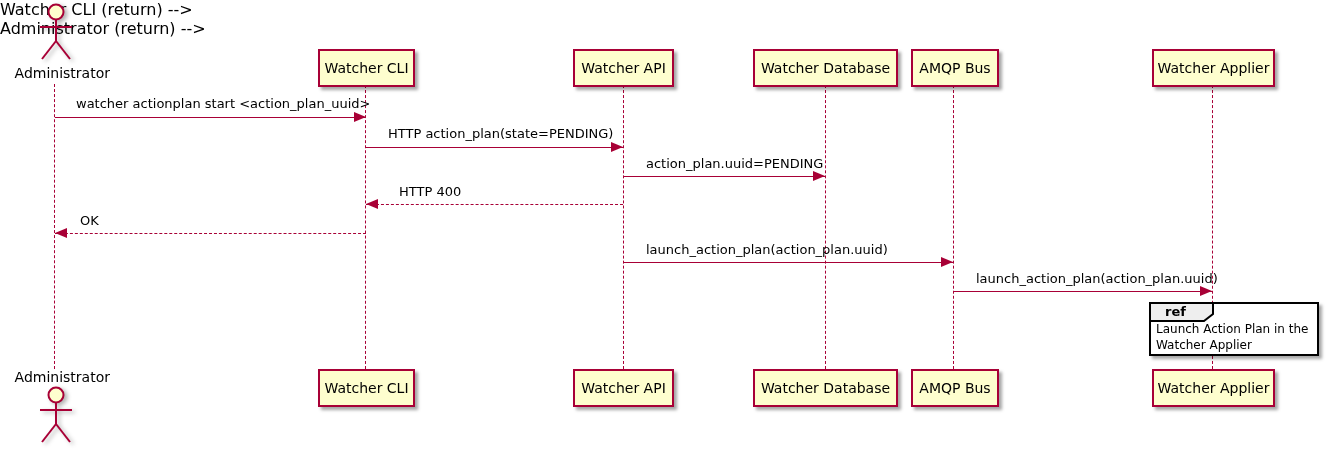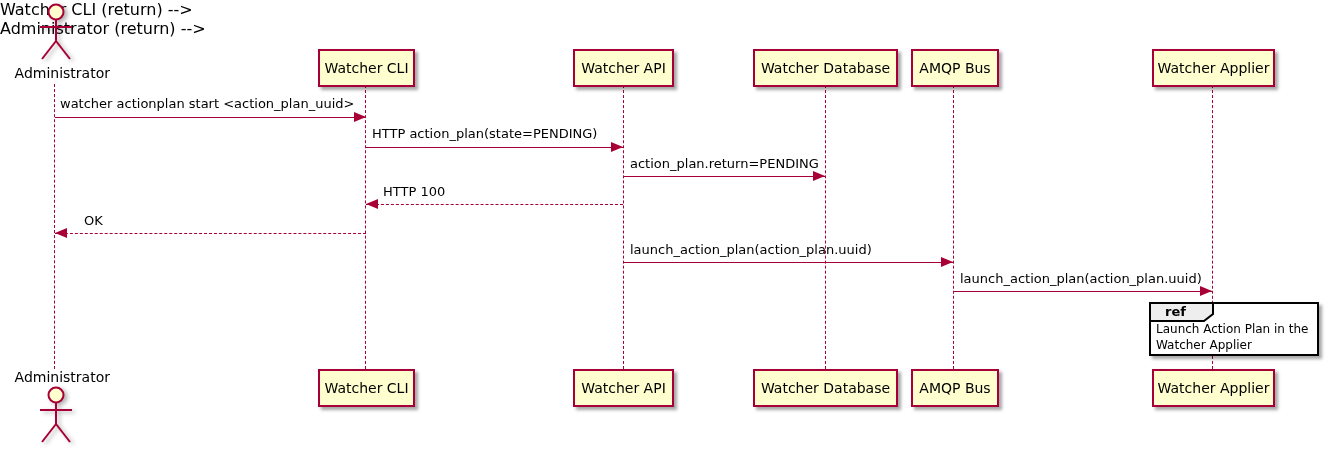--- a/index.html
+++ b/index.html
@@ -12,21 +12,21 @@
   .pbox {
     position:absolute; box-sizing:border-box; height:38px;
     background:#FEFECE; border:2px solid #A80036;
     display:flex; align-items:center; justify-content:center;
     font-size:14px; white-space:nowrap;
     box-shadow:3px 3px 3px rgba(0,0,0,0.35); z-index:3;
   }
   .actor-figure { position:absolute; z-index:3; filter:drop-shadow(3px 2px 2px rgba(0,0,0,0.3)); }
   .actor-label { position:absolute; width:110px; text-align:right; font-size:14px; white-space:nowrap; z-index:3; }
   .msg { z-index:2; }
-  .msg-label { position:absolute; font-size:13px; white-space:nowrap; z-index:2; }
+  .msg-label { position:absolute; font-size:13px; white-space:nowrap; z-index:2;margin-left:16px; }
   .msg-line { position:absolute; height:0; border-top:1px solid #A80036; z-index:2; }
   .msg-line.dashed { border-top-style:dashed; }
   .ah { position:absolute; width:0; height:0; border-top:5px solid transparent; border-bottom:5px solid transparent; z-index:2; }
   .ah.right { border-left:12px solid #A80036; }
   .ah.left  { border-right:12px solid #A80036; }
   .ref-box {
     position:absolute; left:1149px; top:302px; width:170px; height:54px;
     box-sizing:border-box; background:#FFFFFF; border:2px solid #000;
     box-shadow:3px 3px 3px rgba(0,0,0,0.35); z-index:5;
   }
@@ -94,35 +94,35 @@
 
   
   <div class="msg">
     <div class="msg-label" style="left:372px; top:126px">HTTP action_plan(state=PENDING)</div>
     <div class="msg-line" style="left:366px; top:147px; width:257px"></div>
     <div class="ah right" style="left:611px; top:142px"></div>
   </div>
 
   
   <div class="msg">
-    <div class="msg-label" style="left:630px; top:156px">action_plan.return=PENDING</div>
+    <div class="msg-label" style="left:630px; top:156px">action_plan.uuid=PENDING</div>
     <div class="msg-line" style="left:624px; top:176px; width:201px"></div>
     <div class="ah right" style="left:813px; top:171px"></div>
   </div>
 
    Watcher CLI (return) --&gt;
   <div class="msg">
-    <div class="msg-label" style="left:383px; top:184px">HTTP 100</div>
+    <div class="msg-label" style="left:383px; top:184px">HTTP 400</div>
     <div class="msg-line dashed" style="left:366px; top:204px; width:257px"></div>
     <div class="ah left" style="left:366px; top:199px"></div>
   </div>
 
    Administrator (return) --&gt;
   <div class="msg">
-    <div class="msg-label" style="left:84px; top:213px">OK</div>
+    <div class="msg-label" style="left:64px; top:213px">OK</div>
     <div class="msg-line dashed" style="left:55px; top:233px; width:311px"></div>
     <div class="ah left" style="left:55px; top:228px"></div>
   </div>
 
   
   <div class="msg">
     <div class="msg-label" style="left:630px; top:242px">launch_action_plan(action_plan.uuid)</div>
     <div class="msg-line" style="left:624px; top:262px; width:330px"></div>
     <div class="ah right" style="left:941px; top:257px"></div>
   </div>

